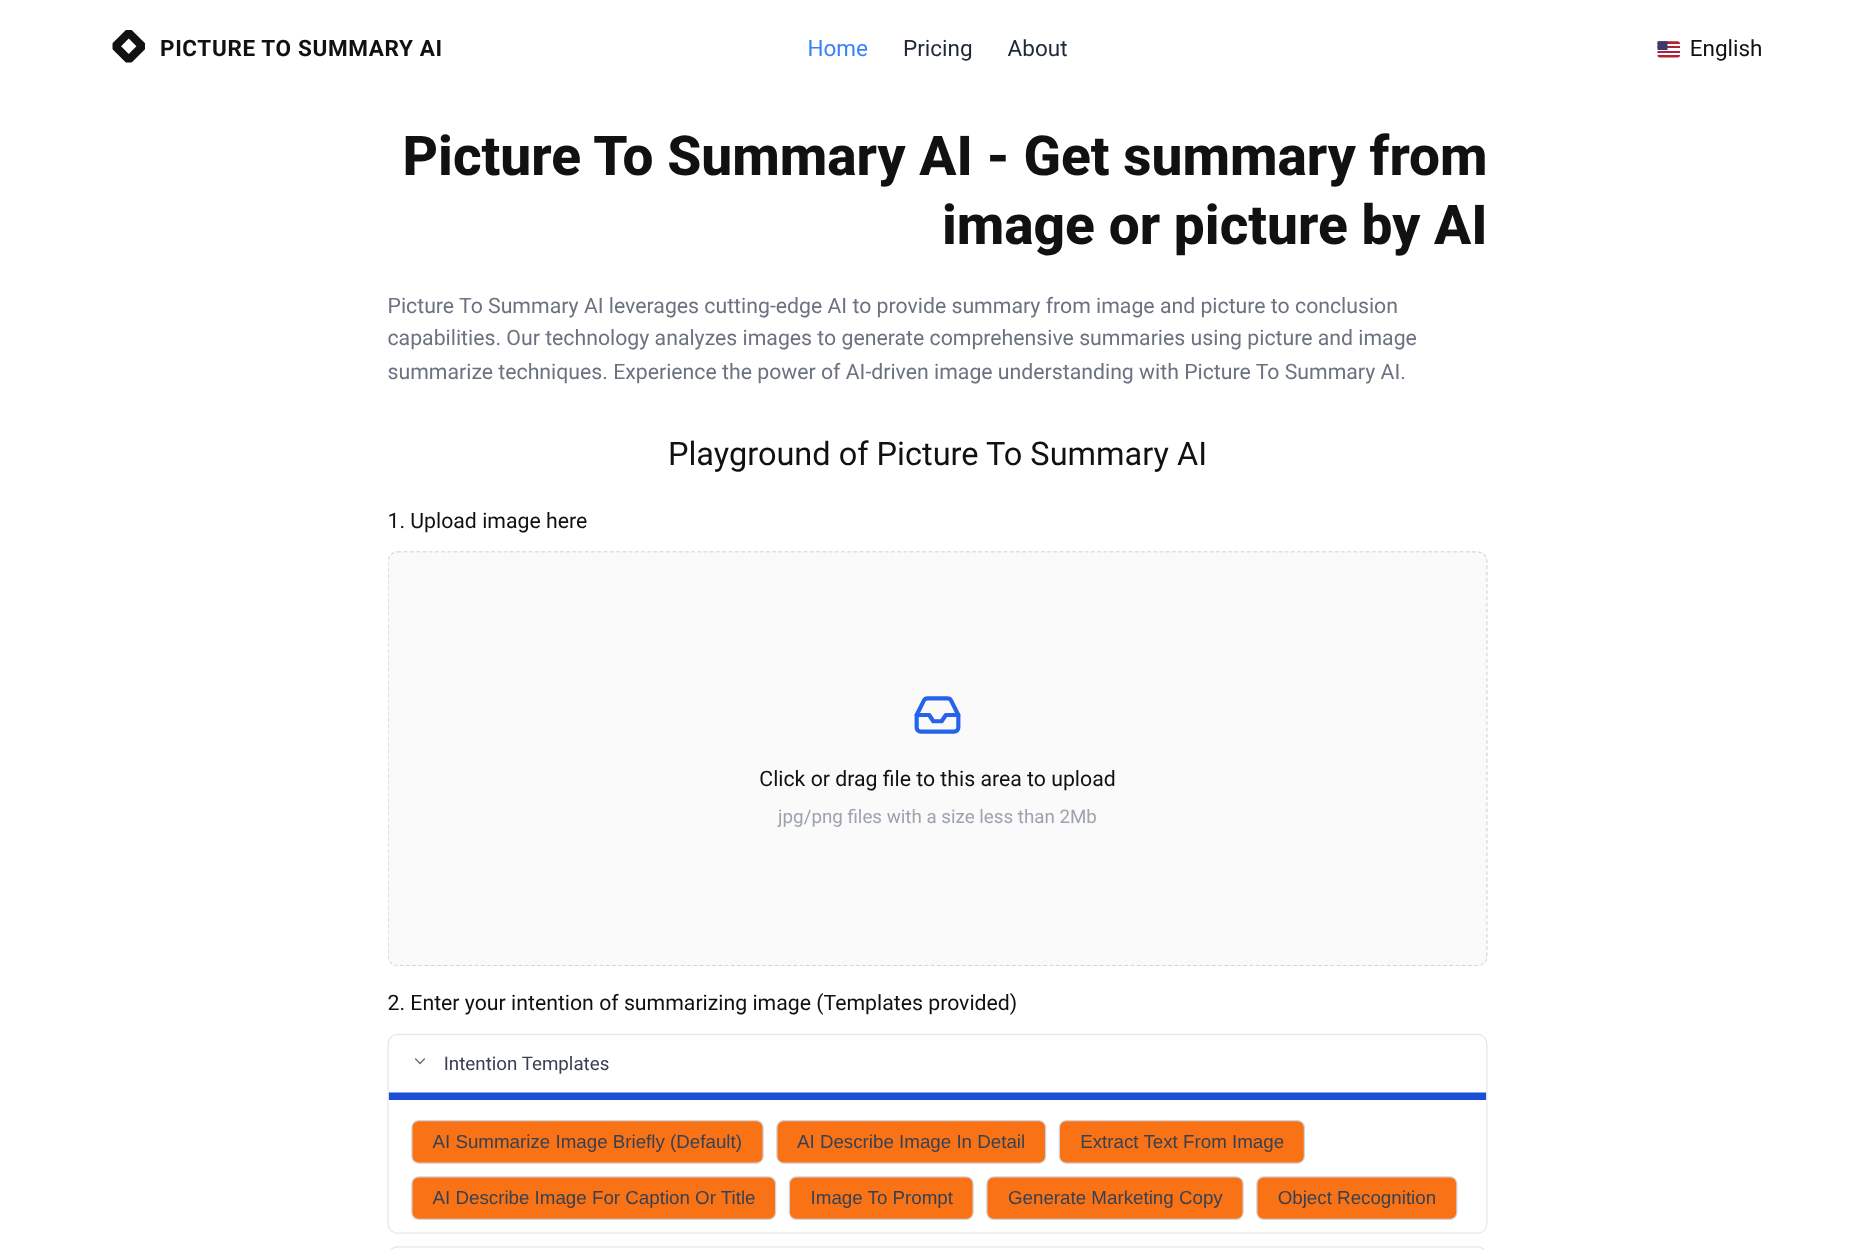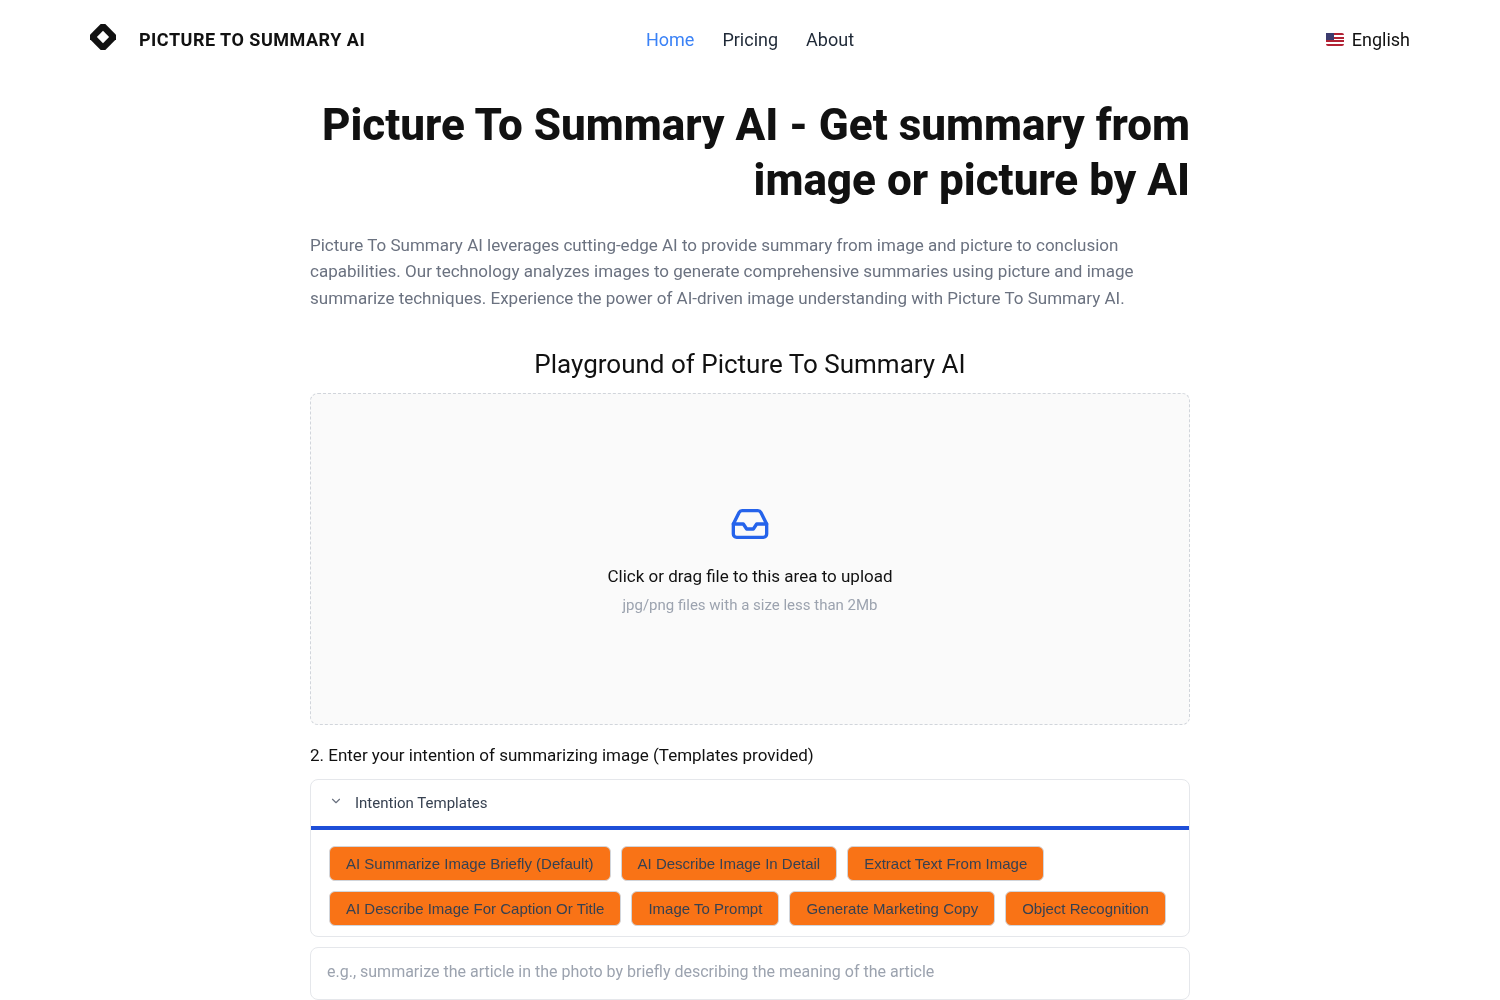--- a/index.html
+++ b/index.html
@@ -15,21 +15,21 @@
   
   .header {
     display: flex;
     align-items: center;
     justify-content: space-between;
     padding: 24px 90px;
   }
   .brand {
     display: flex;
     align-items: center;
-    gap: 23px;
+    gap: 12px;
   }
   .brand-text {
     font-weight: 700;
     letter-spacing: 0.5px;
     font-size: 18px;
   }
   .nav {
     display: flex;
     gap: 28px;
     position: absolute;
@@ -132,21 +132,21 @@
     border: 1px solid #e5e7eb;
     border-radius: 8px;
     margin-top: 14px;
     overflow: hidden;
   }
   .templates-header {
     display: flex;
     align-items: center;
     gap: 12px;
     padding: 14px 18px;
-    border-bottom: 4px solid #1d4ed8;
+    border-bottom: 6px solid #1d4ed8;
     cursor: pointer;
     font-size: 15px;
     color: #374151;
   }
   .chevron {
     display: inline-block;
     transform: rotate(0deg);
   }
   .templates-body {
     padding: 16px 18px 10px 18px;
@@ -208,20 +208,21 @@
   </div>
 </div>
 
 <div class="container">
 
   <h1 class="hero-title">Picture To Summary AI - Get summary from image or picture by AI</h1>
   <p class="hero-desc">Picture To Summary AI leverages cutting-edge AI to provide summary from image and picture to conclusion capabilities. Our technology analyzes images to generate comprehensive summaries using picture and image summarize techniques. Experience the power of AI-driven image understanding with Picture To Summary AI.</p>
 
   <h2 class="section-title">Playground of Picture To Summary AI</h2>
 
+  <div class="step-label">1. Upload image here</div>
 
   <div class="dropzone">
     <span class="drop-icon">
       <svg width="40" height="40" viewBox="0 0 24 24" fill="none" stroke="currentColor" stroke-width="2" stroke-linecap="round" stroke-linejoin="round">
         <path d="M22 12h-6l-2 3h-4l-2-3H2"></path>
         <path d="M5.45 5.11 2 12v6a2 2 0 0 0 2 2h16a2 2 0 0 0 2-2v-6l-3.45-6.89A2 2 0 0 0 16.76 4H7.24a2 2 0 0 0-1.79 1.11z"></path>
       </svg>
     </span>
     <div class="drop-text">Click or drag file to this area to upload</div>
     <div class="drop-hint">jpg/png files with a size less than 2Mb</div>

